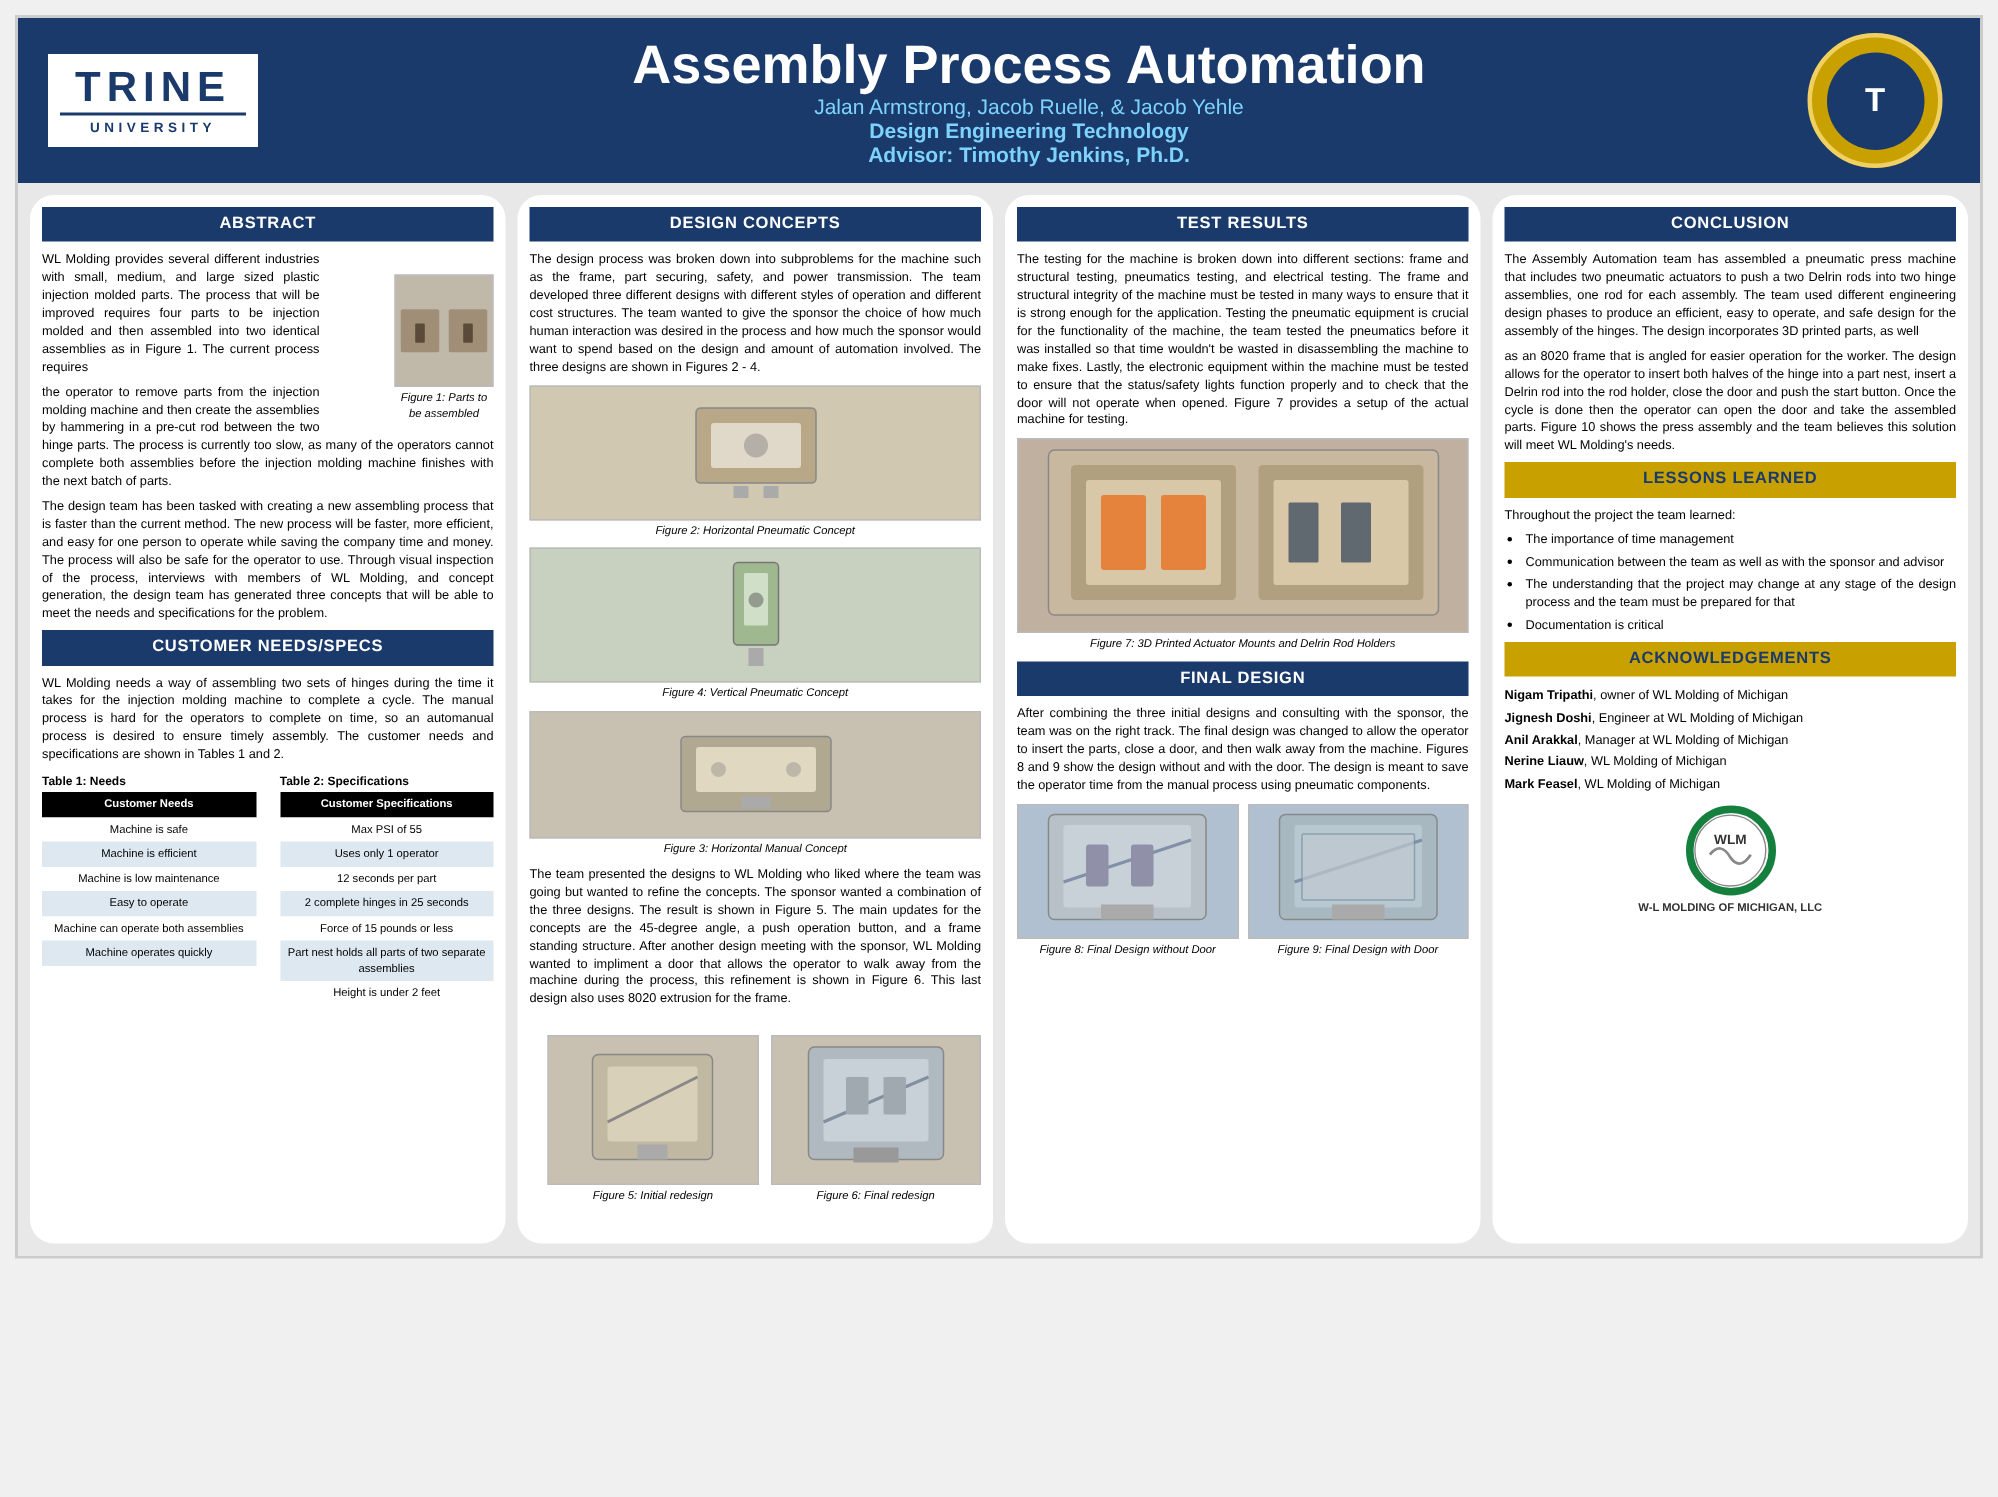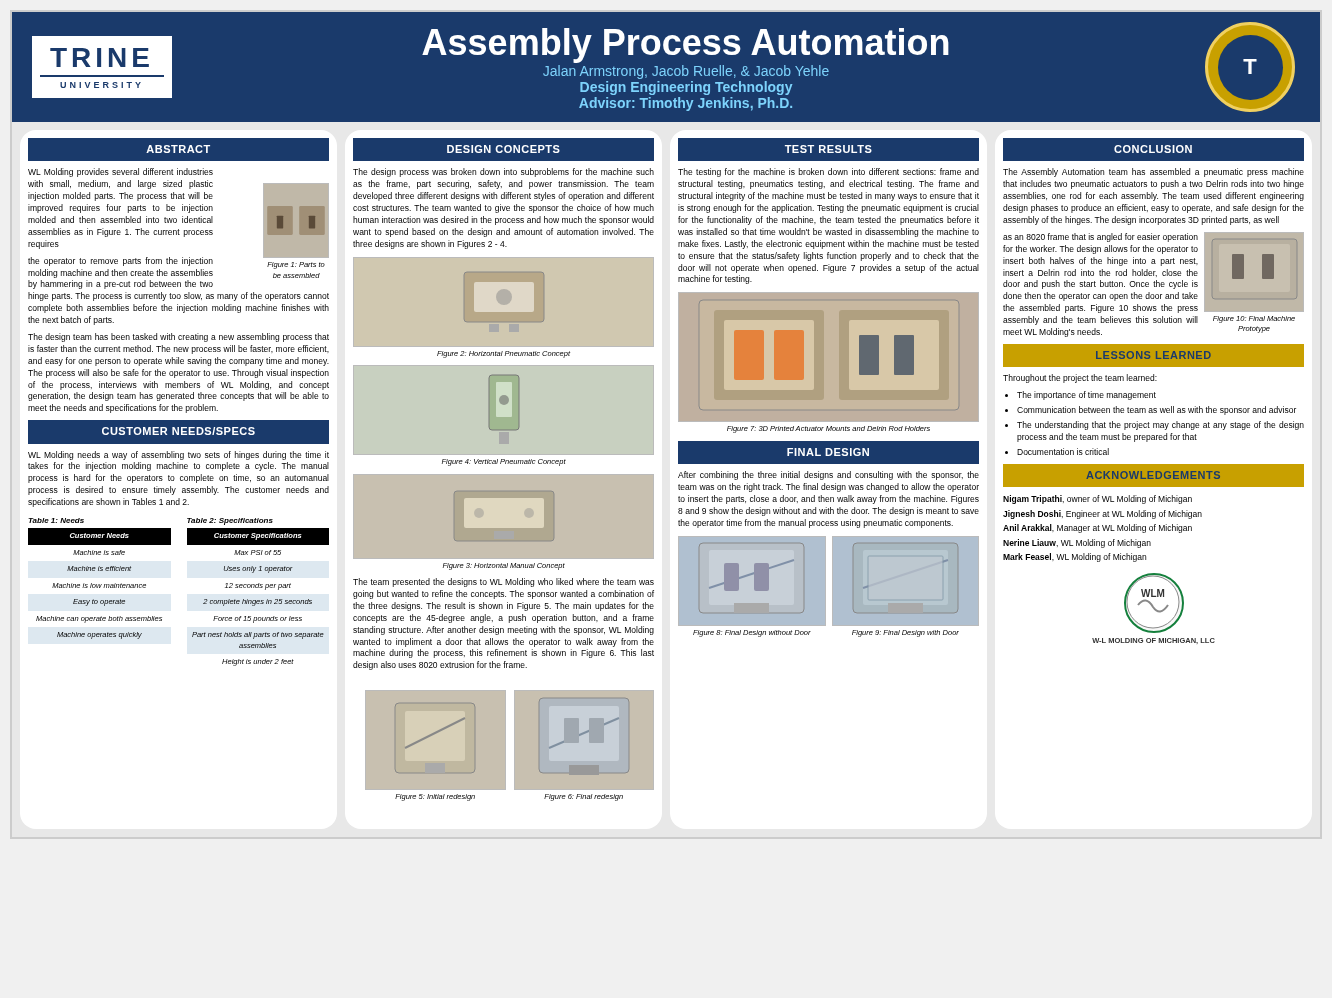--- a/index.html
+++ b/index.html
@@ -172,21 +172,20 @@
       margin: 16px 0 4px 6px;
       width: 110px;
       padding-left: 44px;
     }
     .abstract-img .fig-box { height: 75px; }
     
     .tables-row {
       display: flex;
       gap: 16px;
       margin-top: 6px;
-      font-style: italic;
     }
     .table-wrap {
       flex: 1;
     }
     .table-label {
       font-size: 8px;
       font-weight: bold;
       margin-bottom: 2px;
     }
     table {
@@ -258,21 +257,21 @@
     .ack-logo {
       display: flex;
       flex-direction: column;
       align-items: center;
       margin-top: 8px;
     }
     .wlm-circle {
       width: 60px;
       height: 60px;
       border-radius: 50%;
-      border: 2px solid #15803d;
+      border: 5px solid #15803d;
       display: flex;
       align-items: center;
       justify-content: center;
       background: #f8f8f8;
     }
     .wlm-text-under {
       font-size: 7.5px;
       font-weight: bold;
       text-align: center;
       margin-top: 3px;
@@ -531,32 +530,20 @@
           </div>
           <div class="fig-caption">Figure 9: Final Design with Door</div>
         </div>
       </div>
     </div>
 
     <div class="column">
       <div class="section-title">CONCLUSION</div>
       <div class="clearfix">
         <p>The Assembly Automation team has assembled a pneumatic press machine that includes two pneumatic actuators to push a two Delrin rods into two hinge assemblies, one rod for each assembly. The team used different engineering design phases to produce an efficient, easy to operate, and safe design for the assembly of the hinges. The design incorporates 3D printed parts, as well</p>
-        <div class="conc-img">
-          <div class="fig-box">
-            <svg width="95" height="75" viewBox="0 0 95 75">
-              <rect x="5" y="5" width="85" height="60" rx="3" fill="#b8b0a0" stroke="#888" stroke-width="1"></rect>
-              <rect x="12" y="10" width="71" height="48" rx="2" fill="#c8c0b0"></rect>
-              <line x1="12" y1="42" x2="83" y2="18" stroke="#9888778" stroke-width="2"></line>
-              <rect x="25" y="20" width="12" height="25" rx="1" fill="#706860"></rect>
-              <rect x="55" y="20" width="12" height="25" rx="1" fill="#706860"></rect>
-            </svg>
-          </div>
-          <div class="fig-caption">Figure 10: Final Machine Prototype</div>
-        </div>
         <p>as an 8020 frame that is angled for easier operation for the worker. The design allows for the operator to insert both halves of the hinge into a part nest, insert a Delrin rod into the rod holder, close the door and push the start button. Once the cycle is done then the operator can open the door and take the assembled parts. Figure 10 shows the press assembly and the team believes this solution will meet WL Molding's needs.</p>
       </div>
 
       <div class="section-title-gold">LESSONS LEARNED</div>
       <p>Throughout the project the team learned:</p>
       <ul class="lessons-list" id="lessons-list">
       <li>The importance of time management</li>
           <li>Communication between the team as well as with the sponsor and advisor</li>
           <li>The understanding that the project may change at any stage of the design process and the team must be prepared for that</li>
           <li>Documentation is critical</li>

